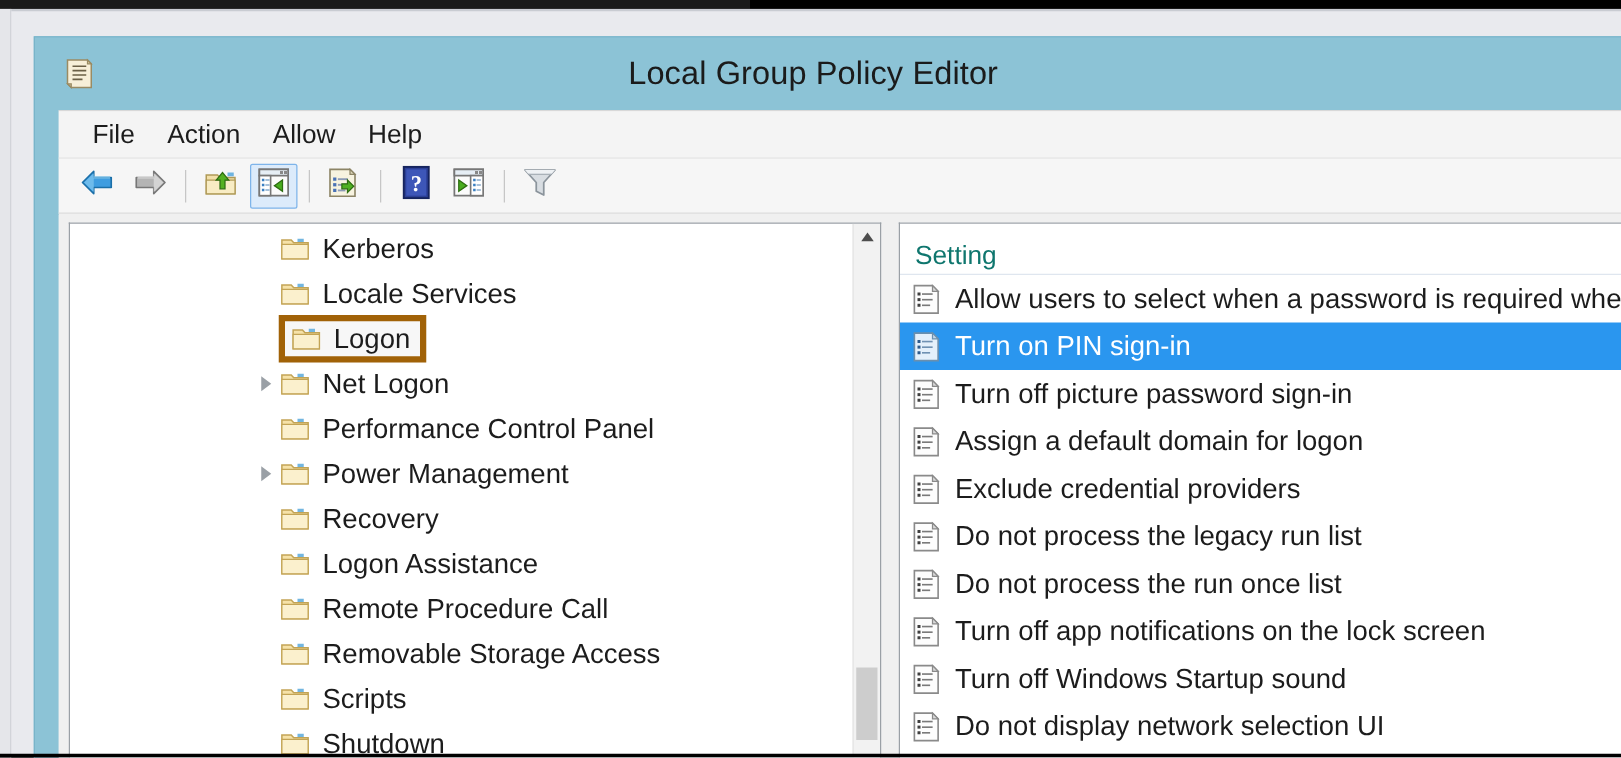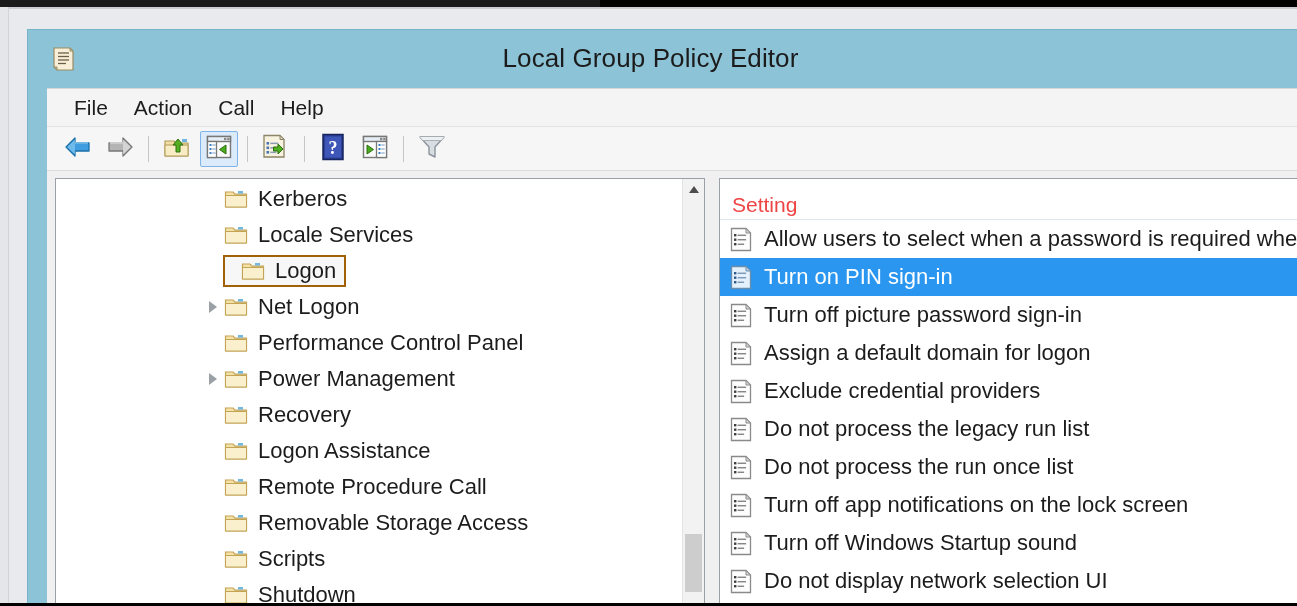--- a/index.html
+++ b/index.html
@@ -205,23 +205,23 @@
     margin-right: 10px;
   }
   .tree-label {
     font-size: 22px;
     color: #1c1c1c;
     line-height: 26px;
   }
   .tree-row.focused .tree-focus-box {
     display: flex;
     align-items: center;
-    border: 2px solid #a16207;
+    border: 5px solid #a16207;
     background: #f7f7f7;
-    padding: 1px 8px 1px 16px;
+    padding: 1px 8px 1px 5px;
     margin-left: -1px;
   }
   .tree-focus-box { display: flex; align-items: center; }
 
   
   .vscroll {
     position: absolute;
     top: 0; right: 0;
     width: 21px; bottom: 0;
     background: #f2f2f2;
@@ -251,21 +251,21 @@
     height: 41px;
     background: #ffffff;
     border-bottom: 1px solid #dfe6ef;
     display: flex;
     align-items: center;
     padding-left: 12px;
     box-sizing: border-box;
   }
   .list-header .col {
     font-size: 21px;
-    color: #ef4444;
+    color: #0f766e;
     margin-top: 12px;
   }
   .list-body {
     position: absolute;
     left: 0; right: 0;
     top: 41px; bottom: 0;
     overflow: hidden;
     background: #fff;
   }
   .list-row {
@@ -337,21 +337,21 @@
         </svg>
       </div>
       <div class="title-text">Local Group Policy Editor</div>
     </div>
 
     <div class="client">
 
       <div class="menubar">
         <div class="menu-item">File</div>
         <div class="menu-item">Action</div>
-        <div class="menu-item">Call</div>
+        <div class="menu-item">Allow</div>
         <div class="menu-item">Help</div>
       </div>
 
       <div class="toolbar">
         <div class="tb-btn">
           <span>
             <svg width="28" height="22" viewBox="0 0 28 22">
               <path d="M11 2 L11 7 L25 7 L25 15 L11 15 L11 20 L2 11 Z" fill="#3f9de0" stroke="#1b6fa8" stroke-width="1.3" stroke-linejoin="round"></path>
               <path d="M11 3.5 L11 6 L24 6 L24 8 L11 8 L11 18.6 L3.3 11 Z" fill="#7fc5ef" opacity="0.75"></path>
             </svg>

